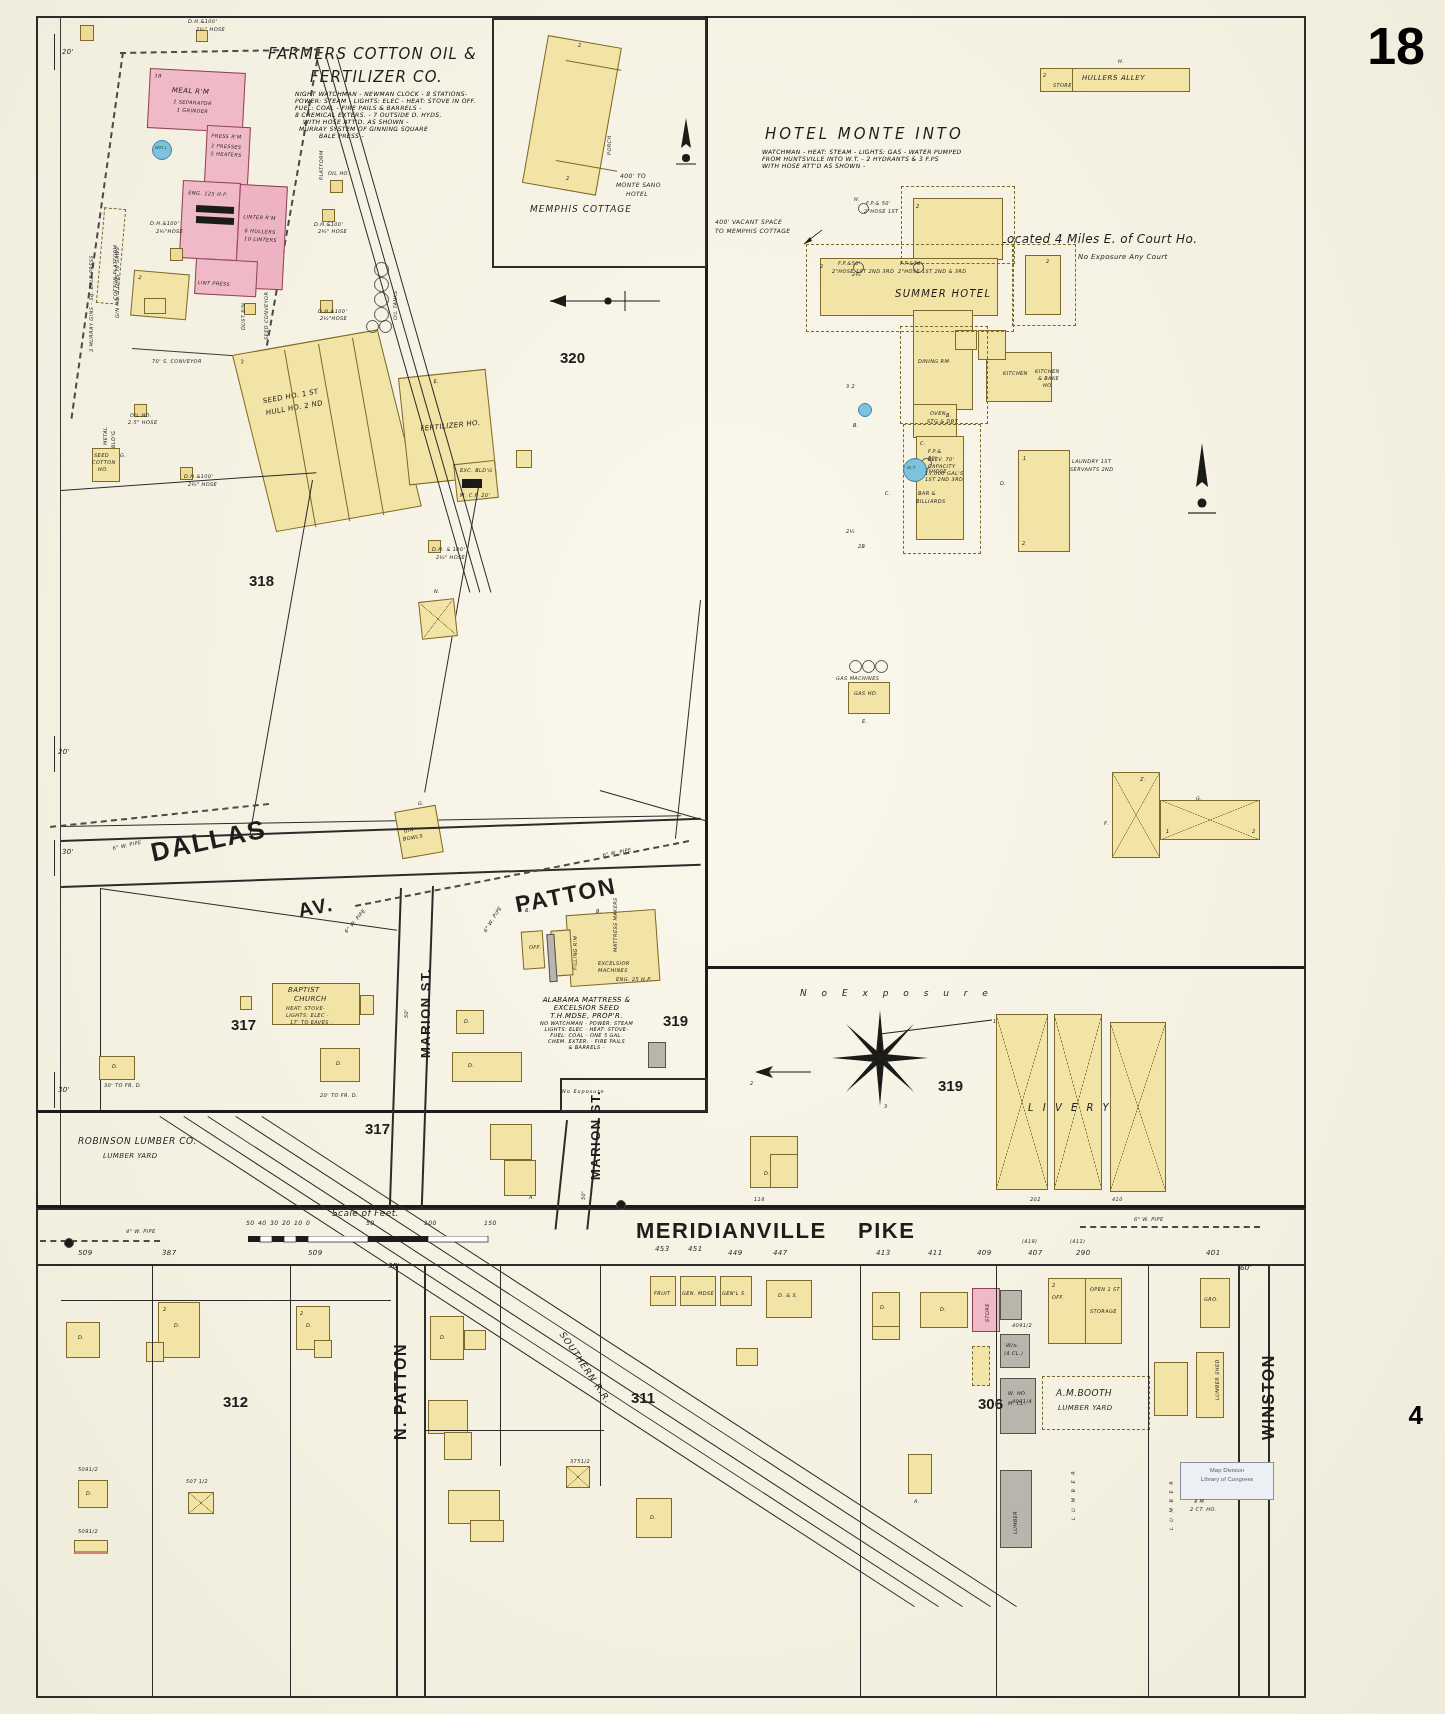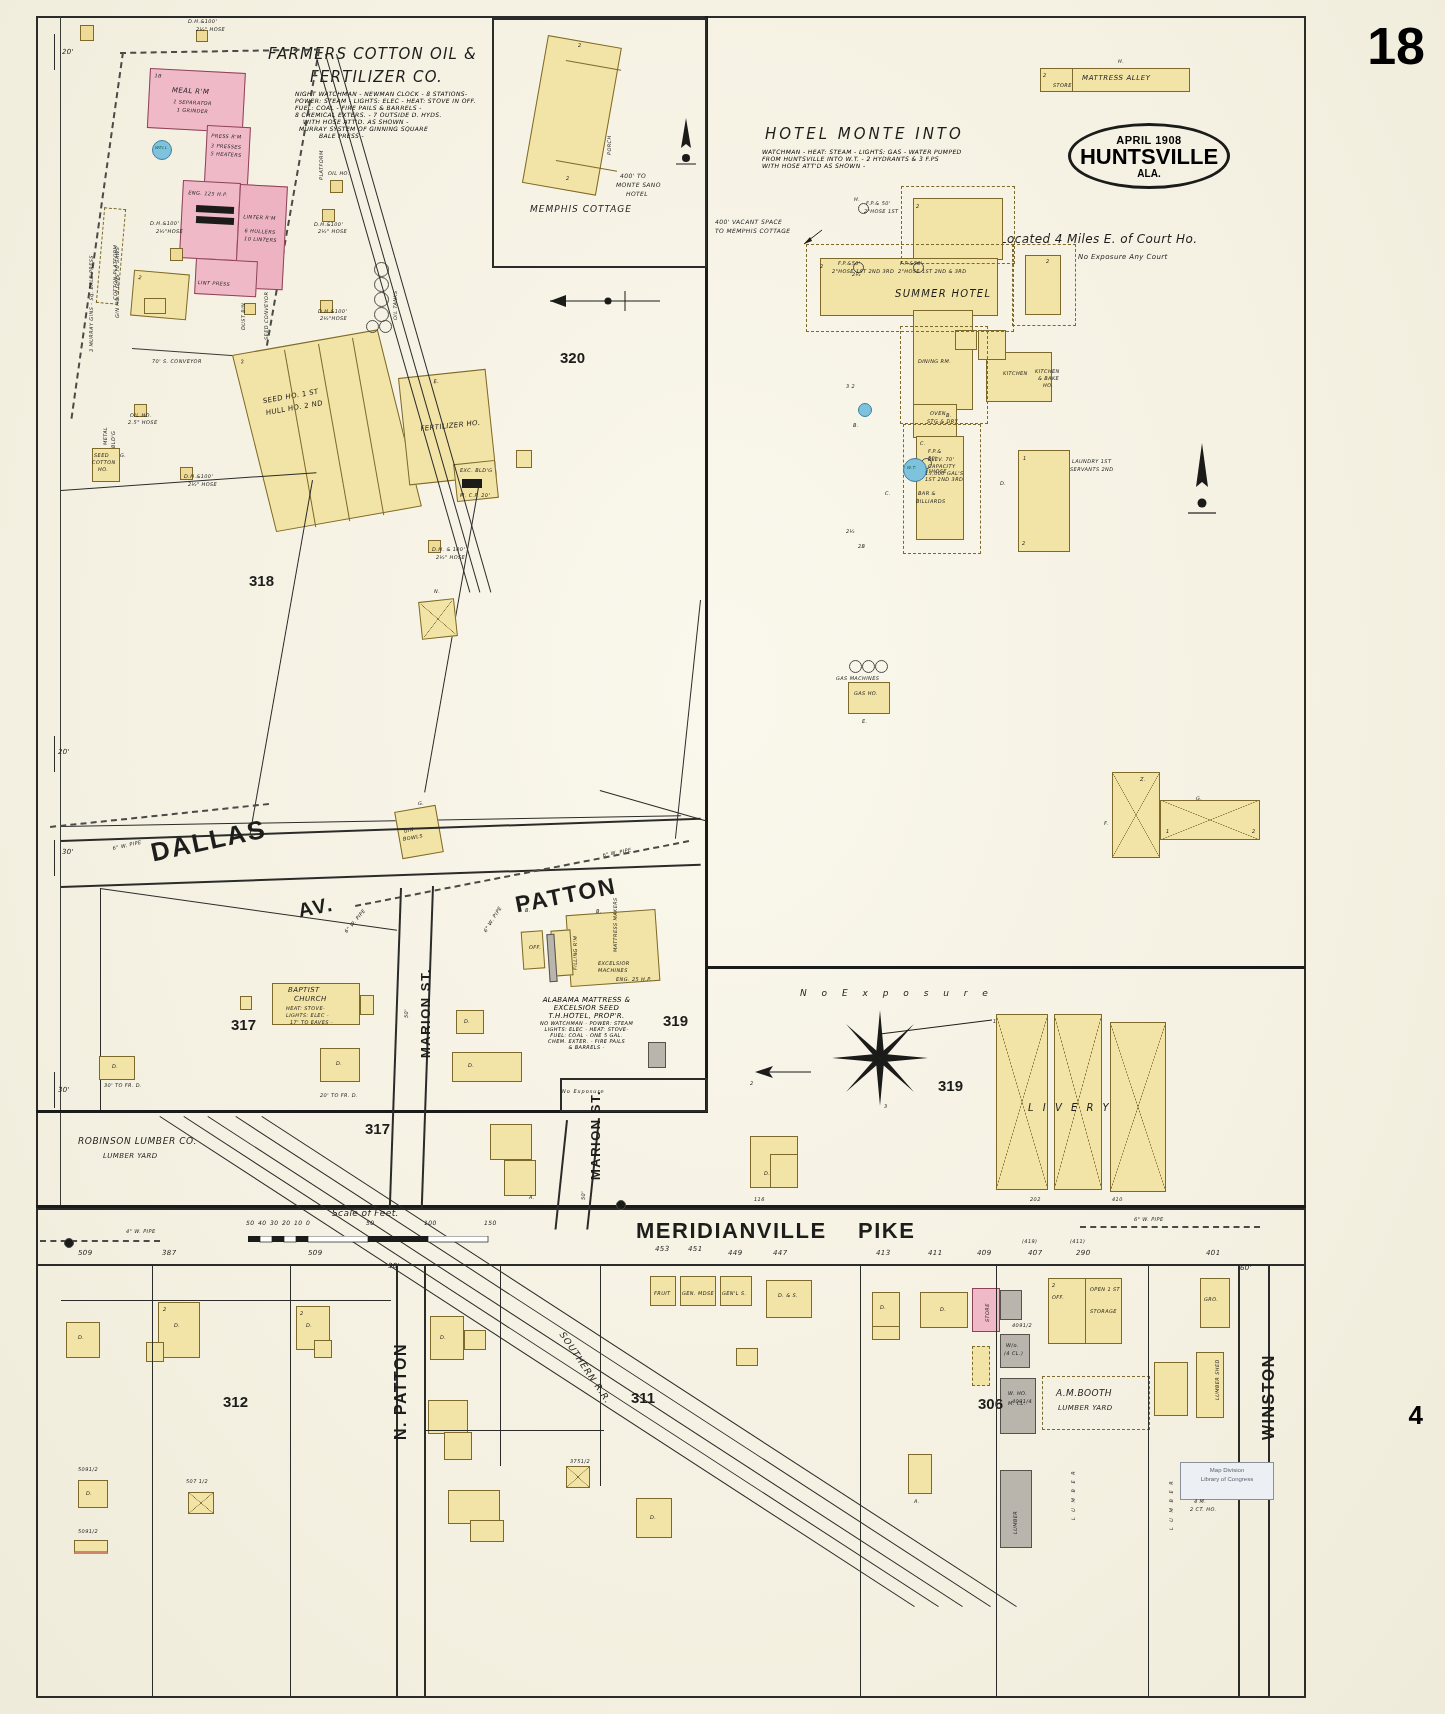--- a/index.html
+++ b/index.html
@@ -67,25 +67,20 @@
   <div class="ln vl" style="left:60px;top:16px;width:1px;height:1190px;background:#3a3a36;"></div>
   <div class="ln hl" style="left:36px;top:1205px;width:1270px;height:3px;background:#1b1b19;"></div>
   <div class="ln hl" style="left:36px;top:1110px;width:672px;height:3px;background:#1b1b19;"></div>
   <div class="ln vl" style="left:705px;top:16px;width:3px;height:1096px;background:#1b1b19;"></div>
   <div class="ln hl" style="left:705px;top:966px;width:600px;height:3px;background:#1b1b19;"></div>
 
   <div class="frame" style="left:492px;top:18px;width:215px;height:250px;border-width:2px;"></div>
 
   <div class="frame" style="left:560px;top:1078px;width:148px;height:34px;border-width:2px;"></div>
 
-  <div class="oval" style="left:1068px;top:123px;width:156px;height:60px;">
-    <div class="blk" style="font-size:11px;letter-spacing:.5px;">APRIL 1908</div>
-    <div class="blk" style="font-size:22px;letter-spacing:0px;line-height:22px;">HUNTSVILLE</div>
-    <div class="blk" style="font-size:10px;">ALA.</div>
-  </div>
   <div class="lbl hand s12" style="left:1000px;top:232px;">Located 4 Miles E. of Court Ho.</div>
   <div class="lbl hand tiny7" style="left:1078px;top:253px;">No Exposure Any Court</div>
 
   <div class="lbl hand" style="left:268px;top:45px;font-size:15px;letter-spacing:1.2px;">FARMERS COTTON OIL &amp;</div>
   <div class="lbl hand" style="left:310px;top:68px;font-size:15px;letter-spacing:1.2px;">FERTILIZER CO.</div>
   <div class="txtwrap" style="left:295px;top:90px;">
     <div class="hand tiny6">NIGHT WATCHMAN - NEWMAN CLOCK - 8 STATIONS-</div>
     <div class="hand tiny6">POWER: STEAM - LIGHTS: ELEC - HEAT: STOVE IN OFF.</div>
     <div class="hand tiny6">FUEL: COAL - FIRE PAILS &amp; BARRELS -</div>
     <div class="hand tiny6">8 CHEMICAL EXTERS. - 7 OUTSIDE D. HYDS.</div>
@@ -325,21 +320,21 @@
       </svg>
   </div>
   <div class="lbl hand tiny6" style="left:620px;top:172px;">400' TO</div>
   <div class="lbl hand tiny6" style="left:616px;top:181px;">MONTE SANO</div>
   <div class="lbl hand tiny6" style="left:626px;top:190px;">HOTEL</div>
 
   <div class="bld yel" style="left:1040px;top:68px;width:150px;height:24px;"></div>
   <div class="ln vl" style="left:1072px;top:68px;width:1px;height:24px;background:#7d6a2a;"></div>
   <div class="lbl hand tiny" style="left:1043px;top:72px;">2</div>
   <div class="lbl hand tiny" style="left:1053px;top:82px;">STORE</div>
-  <div class="lbl hand tiny7" style="left:1082px;top:74px;letter-spacing:.6px;">MATTRESS ALLEY</div>
+  <div class="lbl hand tiny7" style="left:1082px;top:74px;letter-spacing:.6px;">HULLERS ALLEY</div>
   <div class="lbl hand tiny" style="left:1118px;top:58px;">H.</div>
 
   <div class="bld yel" style="left:1018px;top:450px;width:52px;height:102px;"></div>
   <div class="lbl hand tiny" style="left:1023px;top:455px;">1</div>
   <div class="lbl hand tiny" style="left:1072px;top:458px;">LAUNDRY 1ST</div>
   <div class="lbl hand tiny" style="left:1070px;top:466px;">SERVANTS 2ND</div>
   <div class="lbl hand tiny" style="left:1000px;top:480px;">D.</div>
   <div class="lbl hand tiny" style="left:1022px;top:540px;">2</div>
 
   <div class="circ" style="left:849px;top:660px;width:11px;height:11px;"></div>
@@ -441,21 +436,21 @@
   <div class="lbl hand tiny" style="left:598px;top:967px;">MACHINES</div>
   <div class="lbl hand tiny" style="left:616px;top:976px;">ENG. 25 H.P.</div>
   <div class="bld yel" style="left:522px;top:931px;width:22px;height:38px;transform:rotate(-4deg);"></div>
   <div class="lbl hand tiny" style="left:529px;top:944px;">OFF.</div>
   <div class="lbl hand tiny" style="left:525px;top:907px;">B.</div>
   <div class="lbl hand tiny" style="left:596px;top:908px;">B.</div>
 
   <div class="txtwrap" style="left:540px;top:996px;">
     <div class="hand tiny7" style="text-align:center;">ALABAMA MATTRESS &amp;</div>
     <div class="hand tiny7" style="text-align:center;">EXCELSIOR SEED</div>
-    <div class="hand tiny7" style="text-align:center;">T.H.HOTEL, PROP'R.</div>
+    <div class="hand tiny7" style="text-align:center;">T.H.MDSE, PROP'R.</div>
     <div class="hand tiny" style="text-align:center;">NO WATCHMAN - POWER: STEAM</div>
     <div class="hand tiny" style="text-align:center;">LIGHTS: ELEC - HEAT: STOVE-</div>
     <div class="hand tiny" style="text-align:center;">FUEL: COAL - ONE 5 GAL.</div>
     <div class="hand tiny" style="text-align:center;">CHEM. EXTER. - FIRE PAILS</div>
     <div class="hand tiny" style="text-align:center;">&amp; BARRELS -</div>
   </div>
   <div class="bld yel" style="left:456px;top:1010px;width:28px;height:24px;"></div>
   <div class="lbl hand tiny" style="left:464px;top:1018px;">D.</div>
   <div class="bld yel" style="left:452px;top:1052px;width:70px;height:30px;"></div>
   <div class="lbl hand tiny" style="left:468px;top:1062px;">D.</div>

